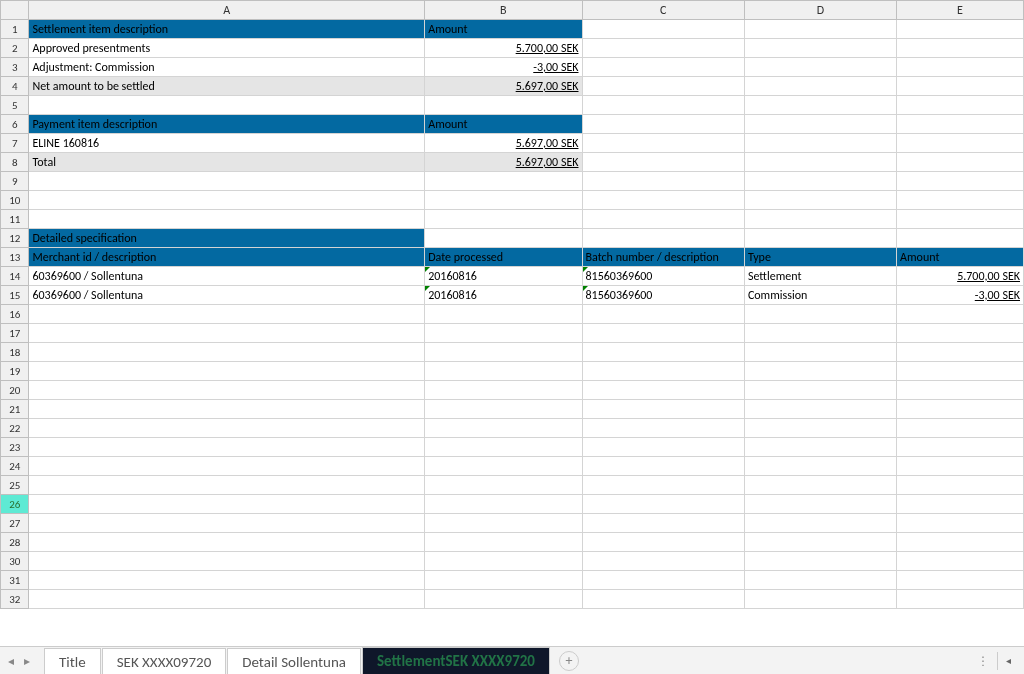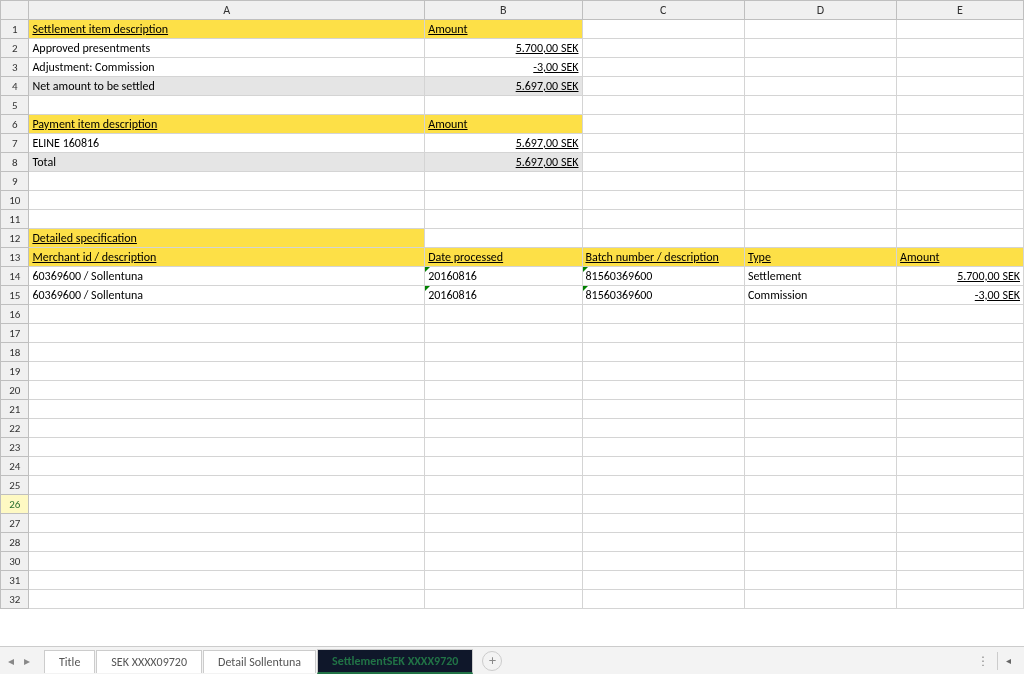--- a/index.html
+++ b/index.html
@@ -4,38 +4,38 @@
 <style>
 * { box-sizing: border-box; margin: 0; padding: 0; }
 body { font-family: Calibri, Arial, sans-serif; font-size: 12px; background: #fff; overflow: hidden; }
 
 .spreadsheet { display: flex; flex-direction: column; height: 674px; width: 1024px; }
 .grid-area { flex: 1; overflow: hidden; position: relative; }
 .grid { border-collapse: collapse; width: 100%; table-layout: fixed; }
 .grid td, .grid th { border: 1px solid #d4d4d4; height: 19px; padding: 0 3px; font-size: 12px; vertical-align: middle; overflow: hidden; white-space: nowrap; text-overflow: clip; }
 .grid .col-header { background: #f0f0f0; text-align: center; font-weight: normal; color: #333; border: 1px solid #bfbfbf; }
 .grid .row-header { background: #f0f0f0; text-align: center; font-weight: normal; color: #333; width: 28px; border: 1px solid #bfbfbf; font-size: 11px; }
-.grid .row-header.active { background: #fef9c3; color: #2a7030; font-weight: normal; margin-top: 8px; }
+.grid .row-header.active { background: #5eead4; color: #2a7030; font-weight: normal; margin-top: 8px; }
 .grid .corner { background: #f0f0f0; border: 1px solid #bfbfbf; }
 
-.yellow-cell { background: #fde047; text-decoration: underline; }
+.yellow-cell { background: #0369a1; }
 .lavender-cell { background: #e5e5e5; }
 .text-right { text-align: right; text-decoration: underline; }
 .underline-top { border-top: 1px solid #000 !important; }
 
 .col-a { width: 390px; }
 .col-b { width: 155px; }
 .col-c { width: 160px; }
 .col-d { width: 150px; }
 .col-e { width: 125px; }
 
 .tabs-bar { display: flex; align-items: center; height: 28px; background: #f3f3f3; border-top: 1px solid #ccc; padding: 0 4px; }
 .tab-nav { display: flex; gap: 2px; margin-right: 10px; }
 .tab-nav-btn { width: 14px; height: 14px; display: flex; align-items: center; justify-content: center; color: #888; cursor: pointer; }
-.tab { padding: 4px 14px; background: #fff; border: 1px solid #ccc; border-bottom: none; cursor: pointer; font-size: 12px; color: #555; position: relative; top: 1px; margin-right: 1px; }
+.tab { padding: 4px 14px; background: #fff; border: 1px solid #ccc; border-bottom: none; cursor: pointer; font-size: 15px; color: #555; position: relative; top: 1px; margin-right: 1px; }
 .tab.active { background: #0f172a; color: #217346; font-weight: bold; border-bottom: 2px solid #217346; }
 .tab-add { width: 20px; height: 20px; display: flex; align-items: center; justify-content: center; color: #888; cursor: pointer; margin-left: 8px; border: 1px solid #ccc; border-radius: 50%; font-size: 14px; }
 .tab-spacer { flex: 1; }
 .tab-scroll { display: flex; align-items: center; gap: 4px; color: #888; }
 .tab-scroll-sep { border-left: 1px solid #ccc; height: 18px; margin: 0 4px; }
 .scroll-arrow { width: 14px; font-size: 10px; color: #666; cursor: pointer; }
 
 .triangle-marker::before { content: ''; position: absolute; width: 0; height: 0; border-left: 5px solid #008000; border-bottom: 5px solid transparent; top: 0; left: 0; }
 .cell-rel { position: relative; }
 </style>

